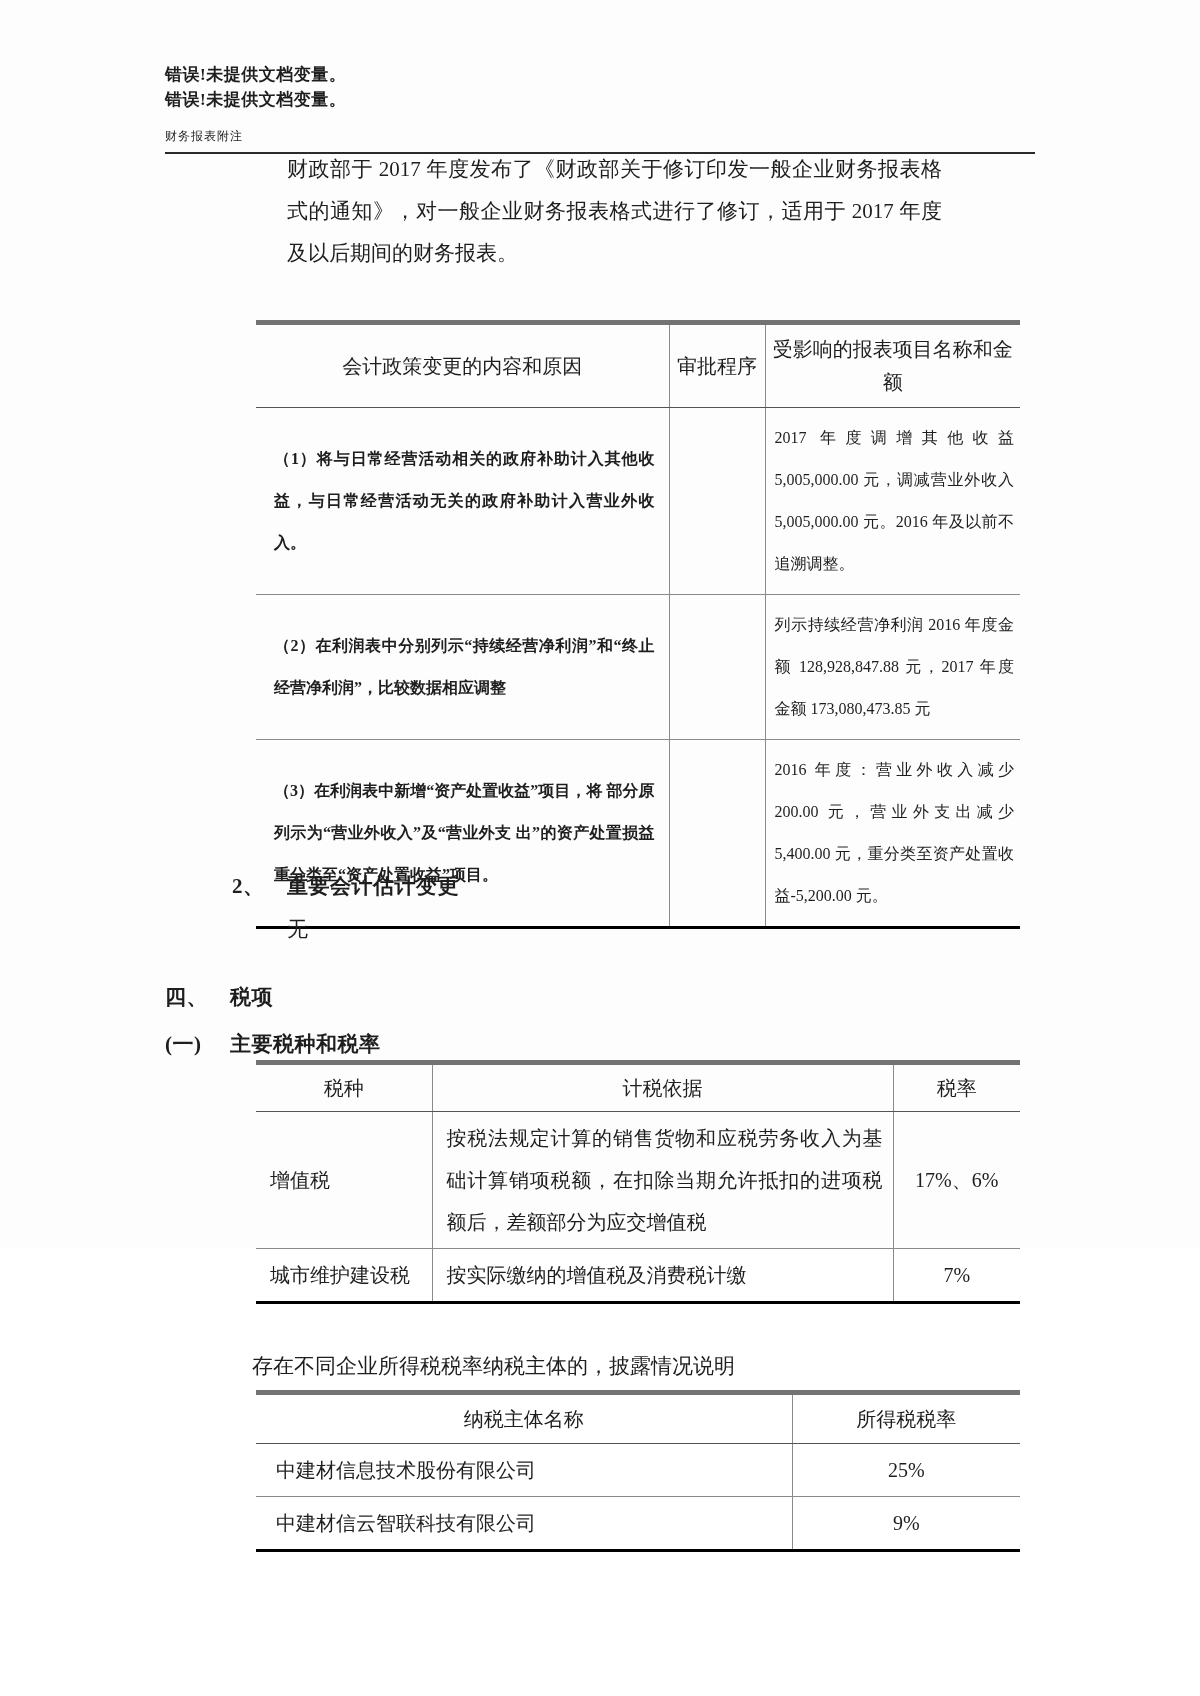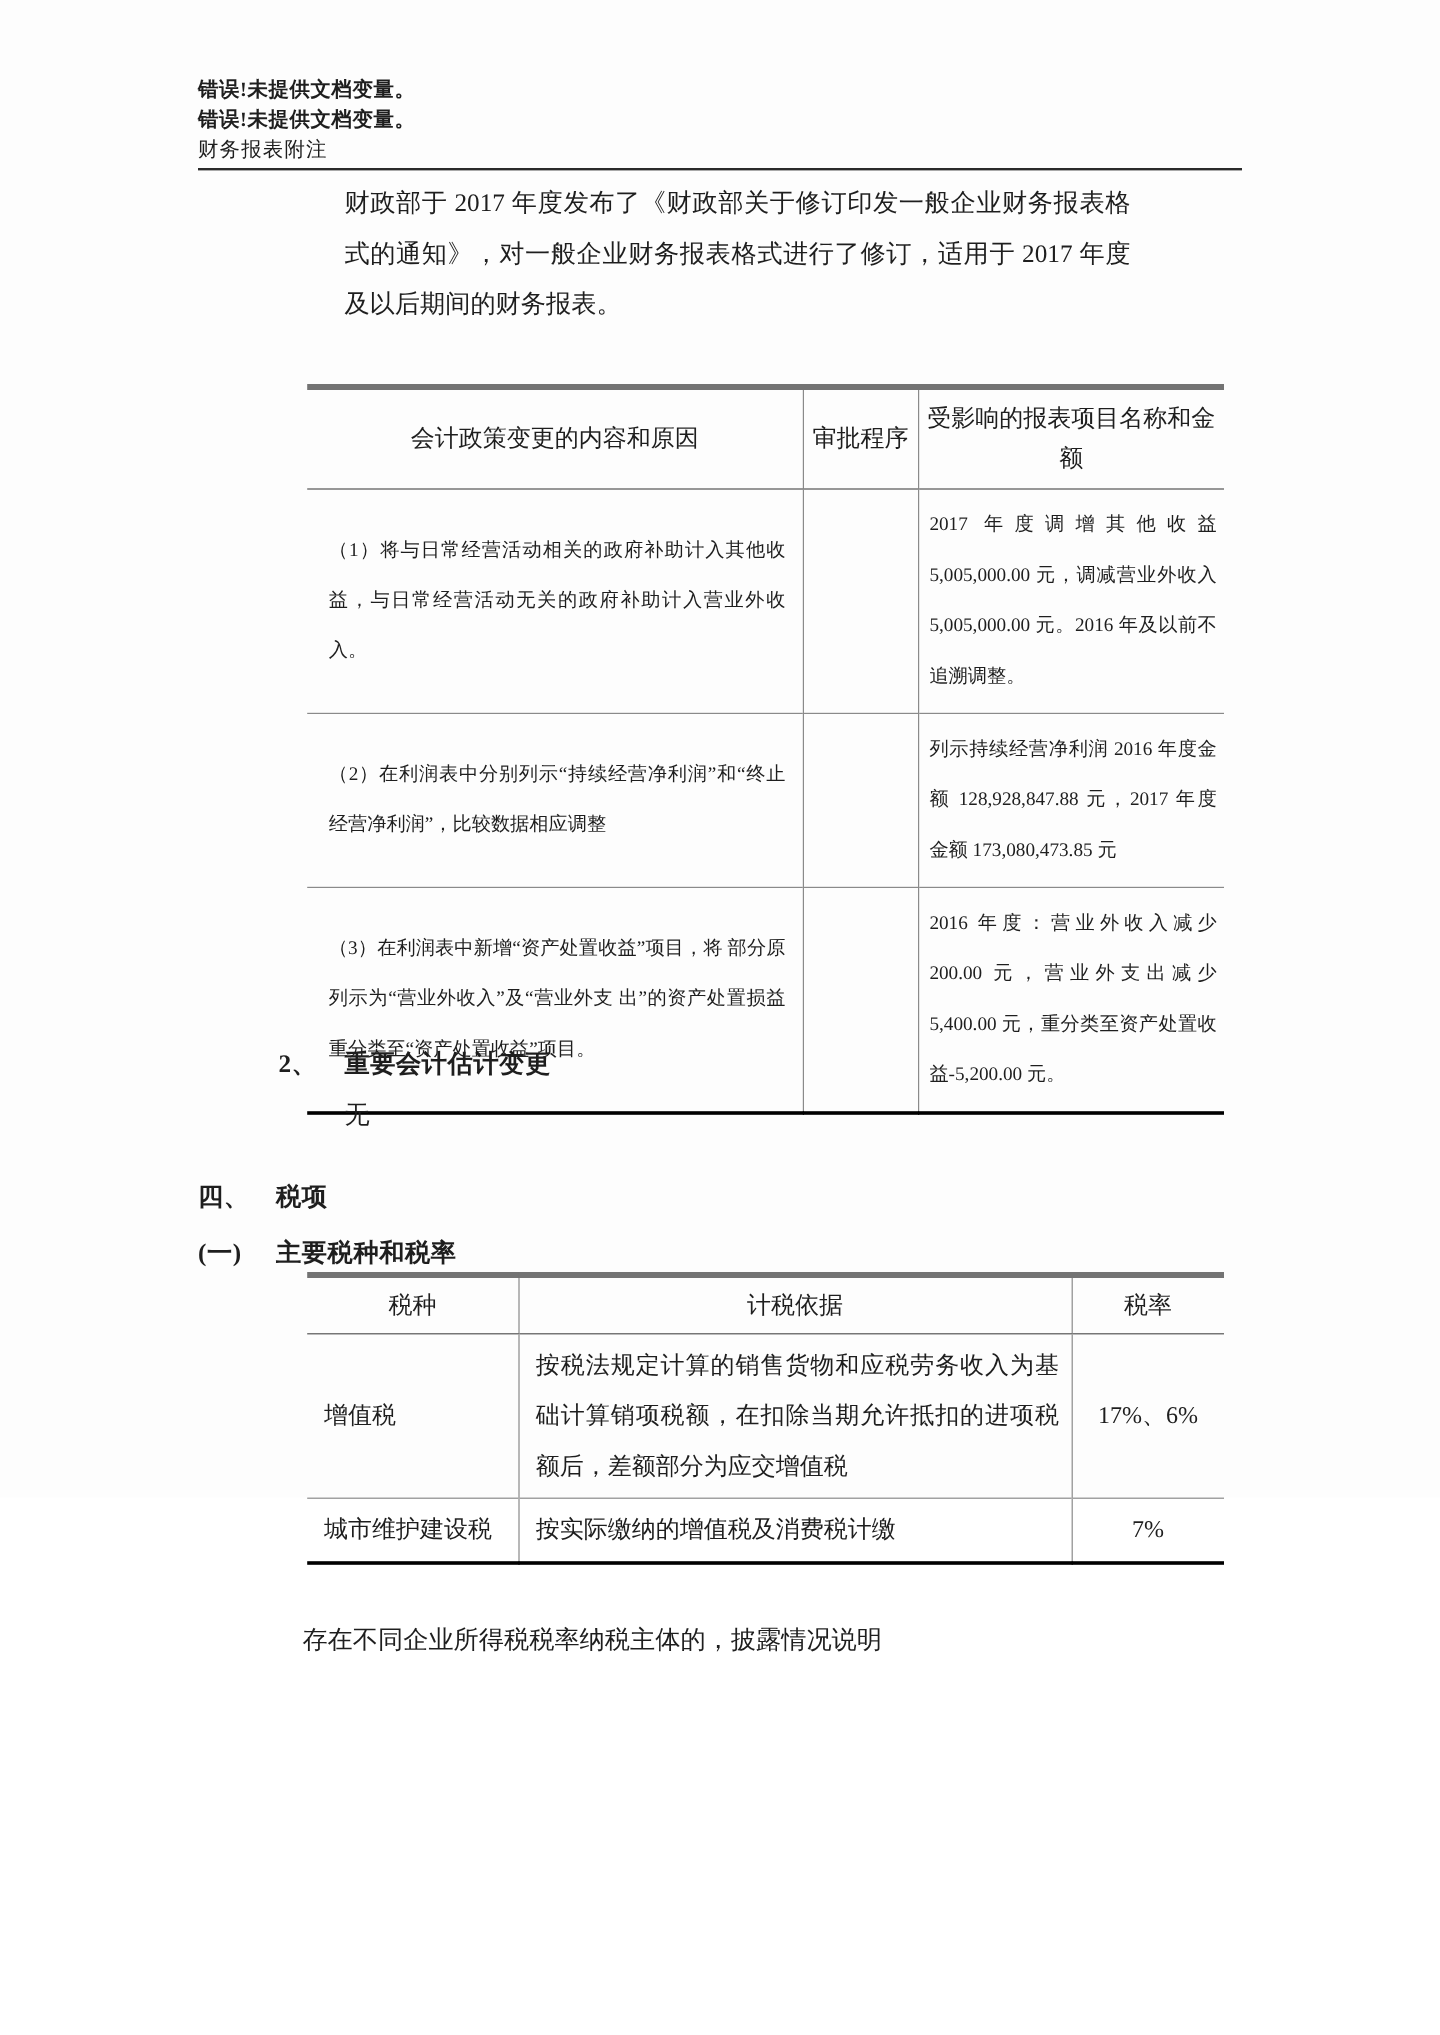--- a/index.html
+++ b/index.html
@@ -9,21 +9,21 @@
     position: relative;
     font-family: "Liberation Serif", "DejaVu Serif", serif;
     color: #1e1e1e;
     overflow: hidden;
   }
   .page { position: absolute; top: 0; left: 0; width: 1200px; height: 1248px; background: #fdfdfd; }
 
   
   .doc-header { position: absolute; left: 165px; top: 62px; width: 870px; }
   .doc-header .err { font-size: 17px; font-weight: bold; line-height: 25px; letter-spacing: 0.5px; }
-  .doc-header .sub { font-size: 17px; font-weight: normal; line-height: 25px; letter-spacing: 1px; }
+  .doc-header .sub { font-size: 12px; font-weight: normal; line-height: 25px; letter-spacing: 1px; margin-top: 12px; }
   .doc-header .rule { margin-top: 3px; height: 2px; background: #2b2b2b; width: 870px; }
 
   
   .intro-para {
     position: absolute; left: 287px; top: 148px; width: 655px;
     font-size: 21px; line-height: 42px;
     text-align: justify; text-justify: inter-ideograph;
   }
   .lead-in {
     position: absolute; left: 287px; top: 286px; width: 680px;
@@ -35,21 +35,21 @@
   table.fin { border-top: 5px solid #737373; border-bottom: 3px solid #000; }
   table.fin th, table.fin td { font-weight: normal; vertical-align: middle; }
   table.fin .vline { border-left: 1px solid #8a8a8a; }
   table.fin thead th { border-bottom: 1px solid #555; }
   table.fin tbody tr + tr td { border-top: 1px solid #8a8a8a; }
 
   
   .policy-table { position: absolute; left: 256px; top: 320px; width: 764px; }
   .policy-table th { font-size: 20px; line-height: 33px; text-align: center; padding: 8px 6px; }
   .policy-table td { font-size: 16px; line-height: 42px; padding: 9px 10px; }
-  .policy-table td.c-content { text-align: justify; text-justify: inter-ideograph; padding-left: 18px; padding-right: 14px; }
+  .policy-table td.c-content { text-align: justify; text-justify: inter-ideograph; padding-left: 18px; padding-right: 14px; font-weight: bold; }
   .policy-table td.c-impact  { text-align: justify; text-justify: inter-ideograph; padding-left: 9px; padding-right: 6px; }
 
   
   .h-row { display: flex; font-weight: bold; font-size: 21px; letter-spacing: 0.5px; }
   .sec2   { position: absolute; left: 232px; top: 872px; }
   .sec2 .num { width: 55px; }
   .sec2-body { position: absolute; left: 287px; top: 915px; font-size: 21px; }
   .sec4   { position: absolute; left: 165px; top: 983px; }
   .sec4 .num { width: 65px; }
   .sec41  { position: absolute; left: 165px; top: 1030px; }
@@ -155,14 +155,36 @@
       <tr>
         <td class="c-type">城市维护建设税</td>
         <td class="vline c-basis">按实际缴纳的增值税及消费税计缴</td>
         <td class="vline c-rate">7%</td>
       </tr>
     </tbody>
   </table>
 
   <div class="disclosure">存在不同企业所得税税率纳税主体的，披露情况说明</div>
 
+  <table class="fin taxpayer-table">
+    <colgroup>
+      <col style="width:536px">
+        <col style="width:228px">
+    </colgroup>
+    <thead>
+      <tr>
+        <th>纳税主体名称</th>
+        <th class="vline">所得税税率</th>
+      </tr>
+    </thead>
+    <tbody>
+      <tr>
+        <td class="c-name">中建材信息技术股份有限公司</td>
+        <td class="vline c-rate">25%</td>
+      </tr>
+      <tr>
+        <td class="c-name">中建材信云智联科技有限公司</td>
+        <td class="vline c-rate">9%</td>
+      </tr>
+    </tbody>
+  </table>
 
 </div>
 
 </body></html>

